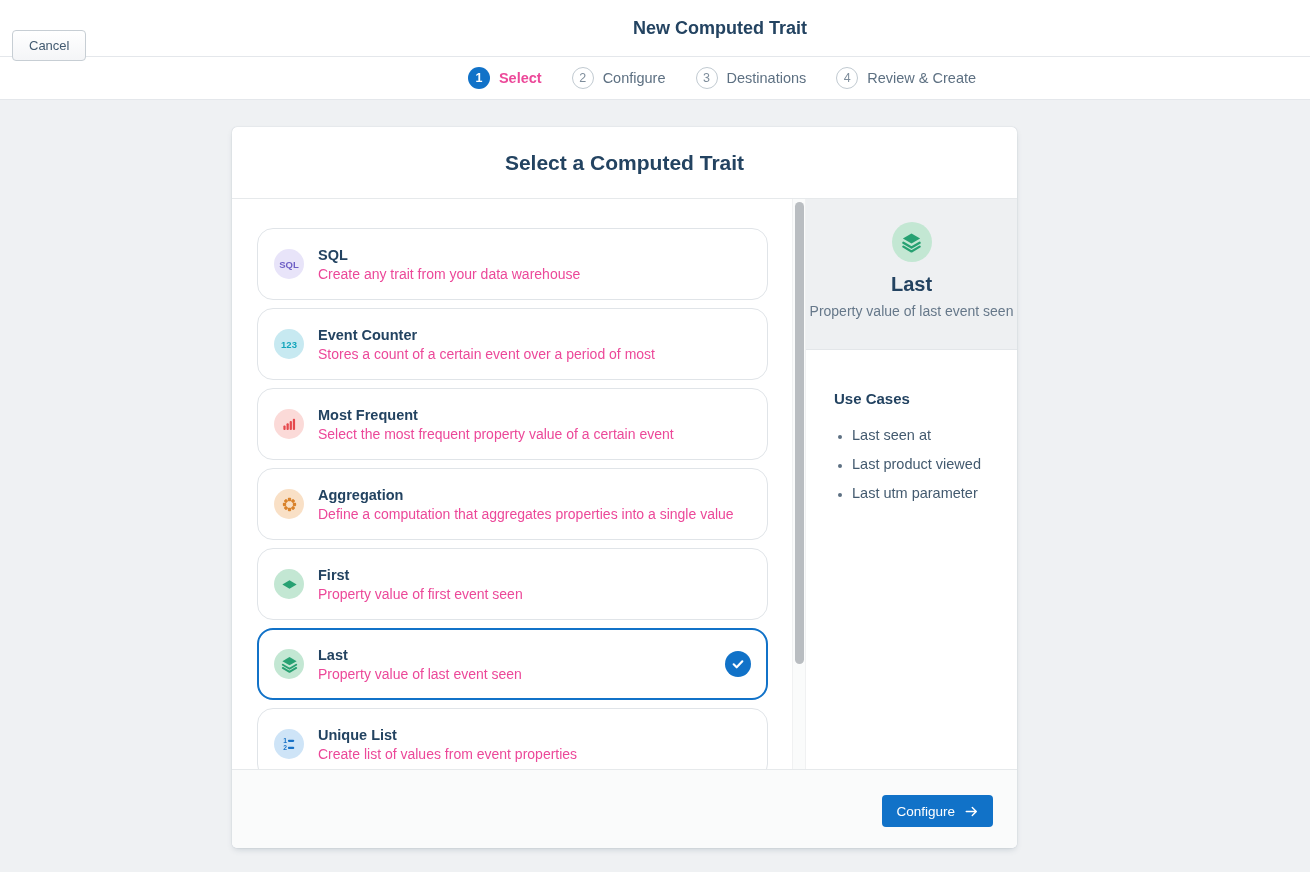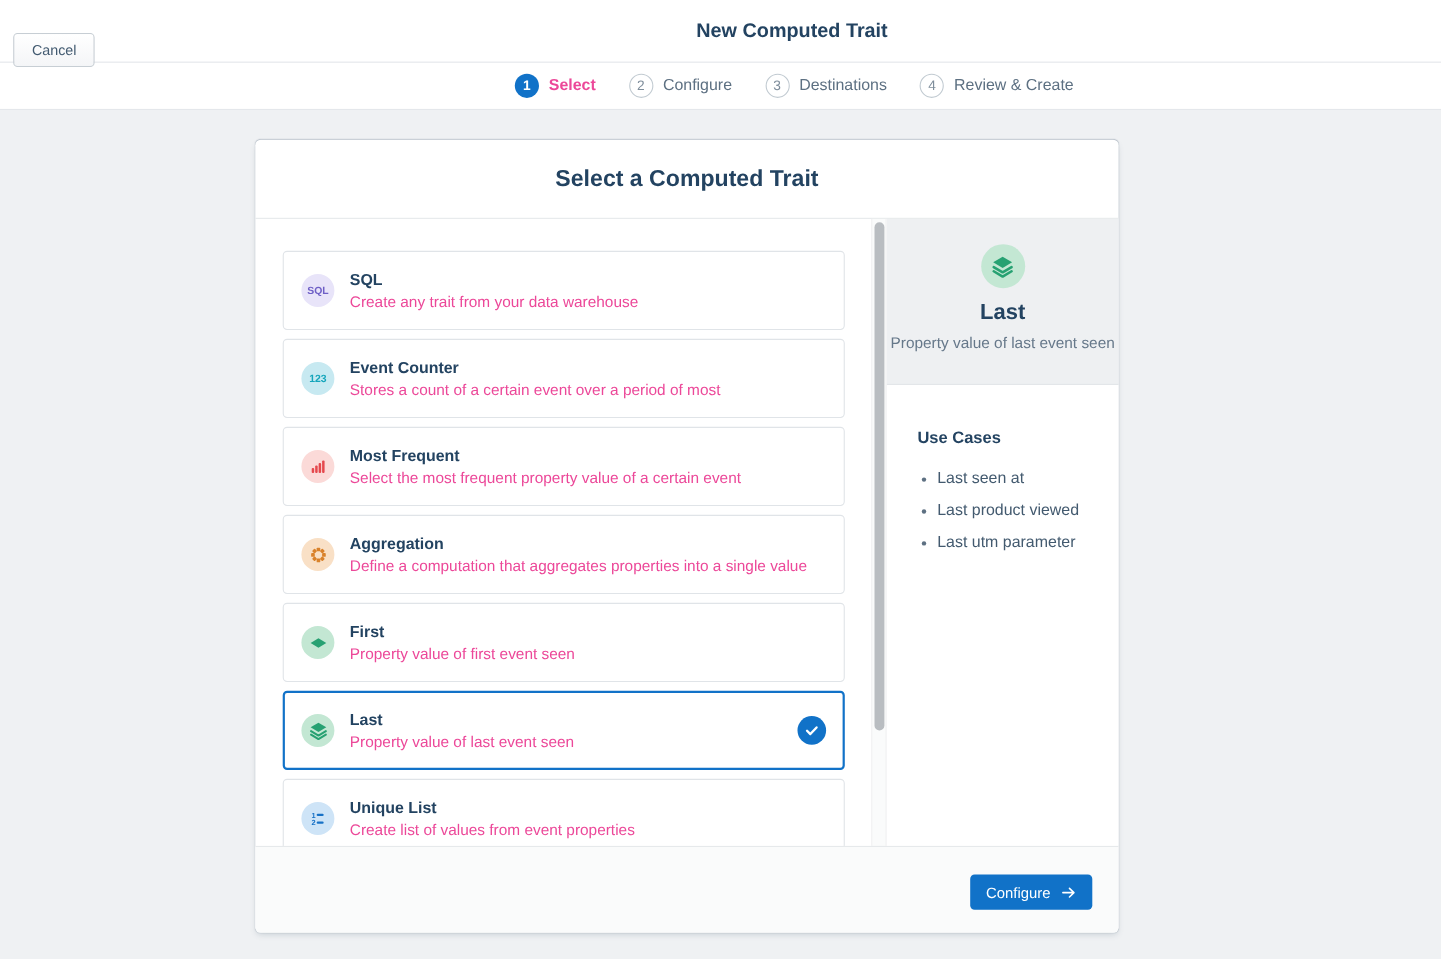--- a/index.html
+++ b/index.html
@@ -51,21 +51,21 @@
     display:flex; align-items:center; justify-content:center;
     font-size:21px; font-weight:600; color:#234361;
   }
 
   .card-body { display:flex; height:570px; flex:none; }
 
   
   .list-col { width:560px; flex:none; padding:29px 24px 0 25px; overflow:hidden; }
   .trait-item {
     position:relative; height:72px; margin-bottom:8px;
-    background:#fff; border:1px solid #e0e4e8; border-radius:4px;
+    background:#fff; border:1px solid #e0e4e8; border-radius:16px;
     display:flex; align-items:center; padding:0 16px; cursor:pointer;
   }
   .trait-item.selected { border:2px solid #1172c8; padding:0 15px; }
   .trait-icon {
     width:30px; height:30px; border-radius:50%; flex:none;
     display:flex; align-items:center; justify-content:center;
   }
   .ic-sql     { background:#e8e4f9; color:#6e5fc6; font-size:9.5px; font-weight:700; }
   .ic-counter { background:#c7e9f1; color:#14a5bb; font-size:9.5px; font-weight:700; }
   .ic-agg     { background:#f9e0c6; }

